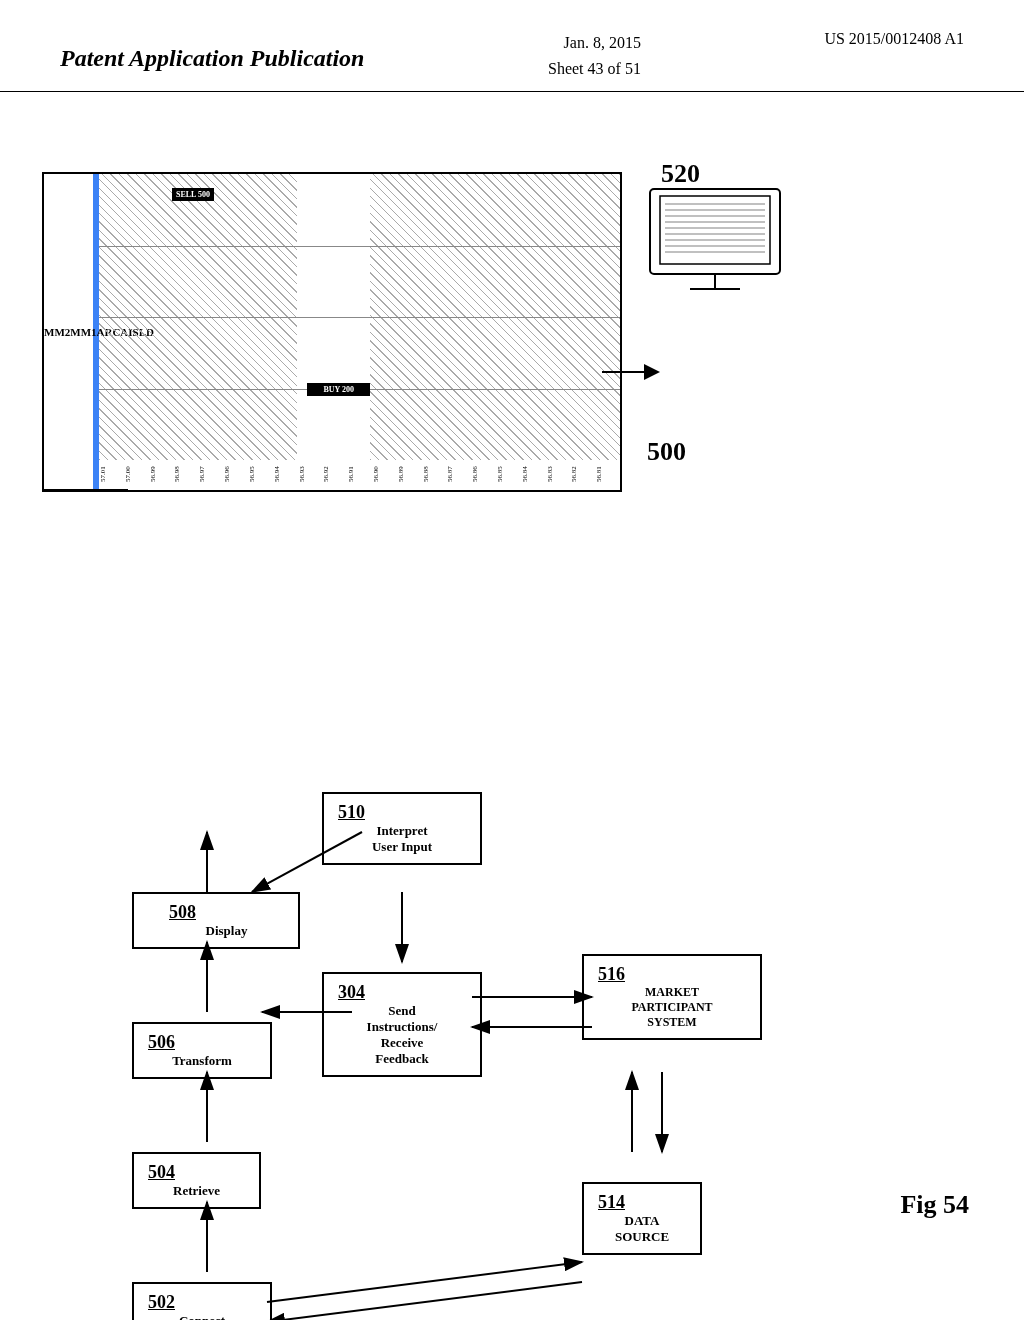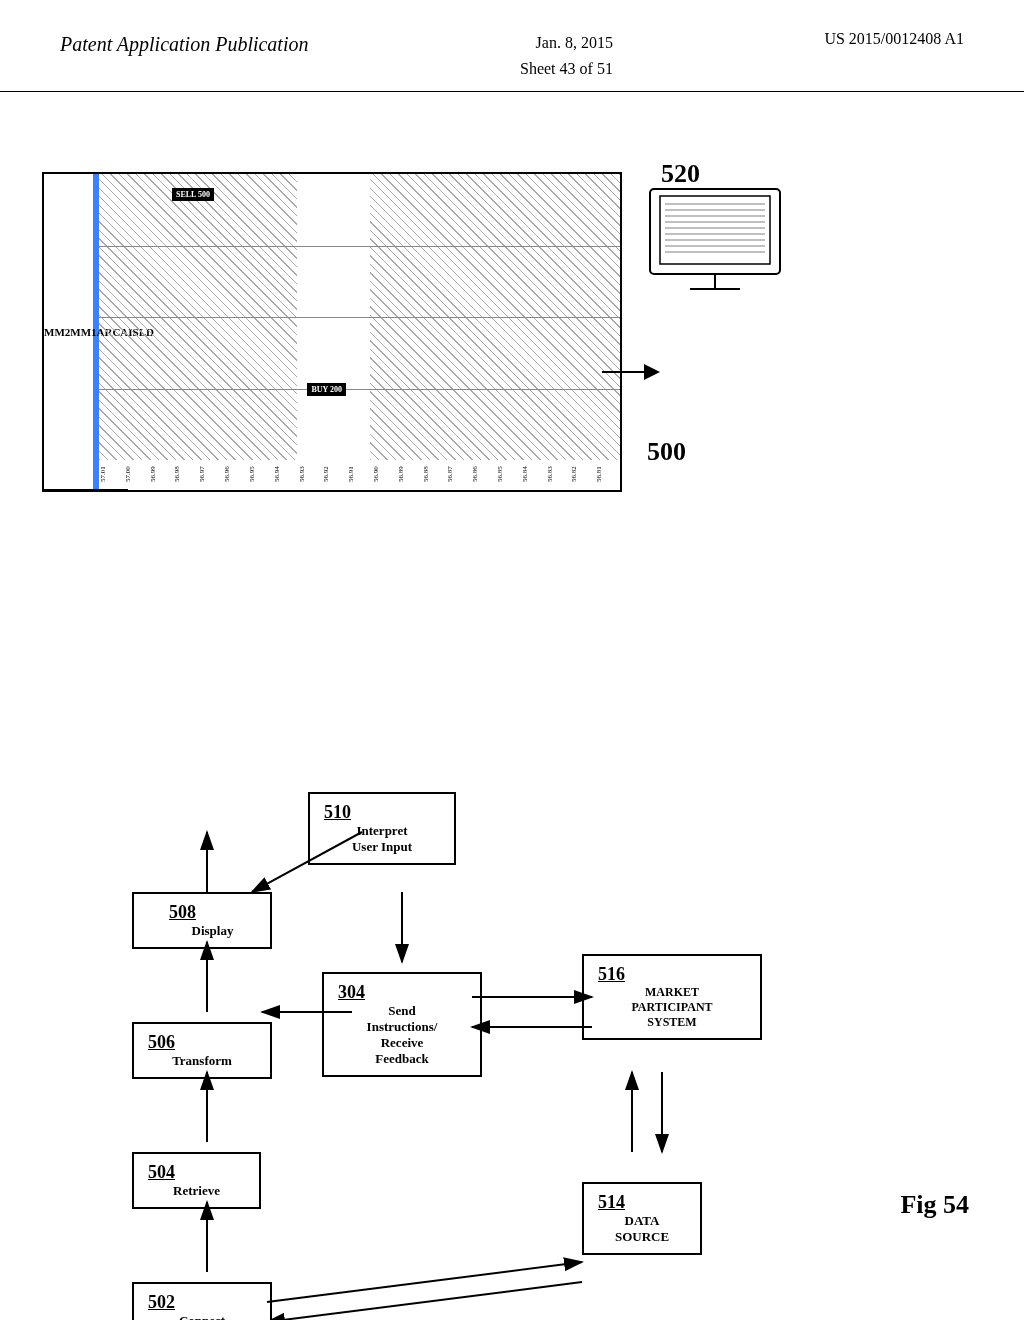--- a/index.html
+++ b/index.html
@@ -14,24 +14,25 @@
 
     
     .page-header {
       display: flex;
       justify-content: space-between;
       align-items: flex-start;
       padding: 30px 60px 10px 60px;
       border-bottom: 1px solid #000;
     }
     .header-left {
-      font-size: 20px;
-      font-weight: normal;
+      font-size: 24px;
+      font-weight: bold;
       font-style: italic;
       line-height: 1.4;
+      margin-top: 12px;
     }
     .header-center {
       font-size: 16px;
       text-align: right;
       line-height: 1.6;
     }
     .header-right {
       font-size: 16px;
       text-align: right;
     }
@@ -136,21 +137,21 @@
       font-weight: bold;
       padding: 2px 4px;
       white-space: nowrap;
     }
     .buy-box {
       position: absolute;
       background: #000;
       color: #fff;
       font-size: 9px;
       font-weight: bold;
-      padding: 2px 4px;
+      padding: 2px 16px;
       white-space: nowrap;
     }
 
     
     .monitor-area {
       position: absolute;
       right: -170px;
       top: 10px;
       width: 150px;
       height: 120px;
@@ -328,26 +329,26 @@
     <div class="flow-box" style="left:40px;top:570px;width:129px;">
       <span class="flow-box-number">504</span>
       <span class="flow-box-text">Retrieve</span>
     </div>
 
     <div class="flow-box" style="left:40px;top:440px;width:140px;">
       <span class="flow-box-number">506</span>
       <span class="flow-box-text">Transform</span>
     </div>
 
-    <div class="flow-box" style="left:40px;top:310px;width:140px;padding-left:35px;">
+    <div class="flow-box" style="left:40px;top:310px;width:168px;padding-left:35px;">
       <span class="flow-box-number">508</span>
       <span class="flow-box-text">Display</span>
     </div>
 
-    <div class="flow-box" style="left:216px;top:210px;width:148px;">
+    <div class="flow-box" style="left:230px;top:210px;width:160px;">
       <span class="flow-box-number">510</span>
       <span class="flow-box-text">Interpret<br>User Input</span>
     </div>
 
     <div class="flow-box" style="left:230px;top:390px;width:160px;">
       <span class="flow-box-number">304</span>
       <span class="flow-box-text">Send<br>Instructions/<br>Receive<br>Feedback</span>
     </div>
 
     <div class="flow-box" style="left:490px;top:372px;width:180px;">

